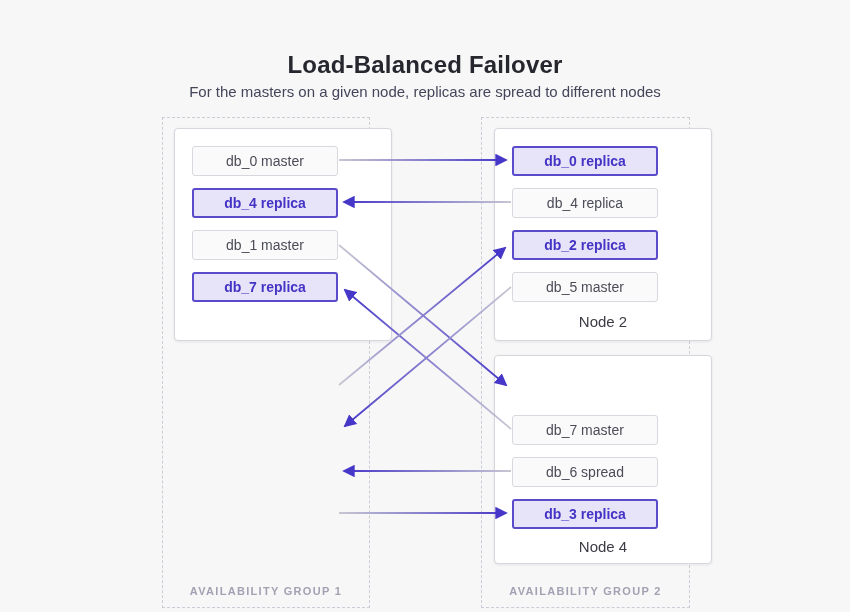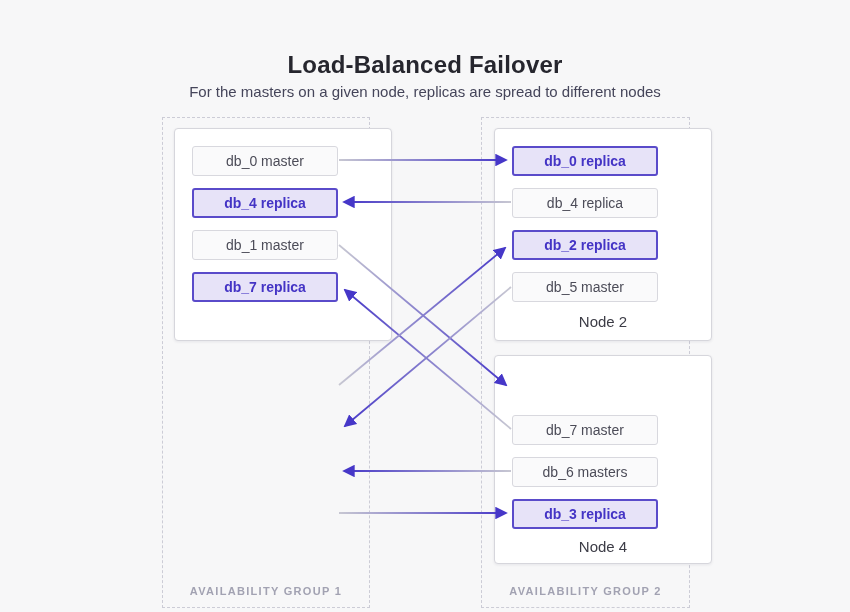--- a/index.html
+++ b/index.html
@@ -67,21 +67,21 @@
     <div class="item replica r0">db_0 replica</div>
     <div class="item master r1">db_4 replica</div>
     <div class="item replica r2">db_2 replica</div>
     <div class="item master r3">db_5 master</div>
     <div class="node-label">Node 2</div>
   </div>
 
 
   <div class="node node-4 n34">
     <div class="item master r1">db_7 master</div>
-    <div class="item master r2">db_6 masters</div>
+    <div class="item master r2">db_6 spread</div>
     <div class="item replica r3">db_3 replica</div>
     <div class="node-label">Node 4</div>
   </div>
 
   <svg id="arrows" viewBox="0 0 850 612" xmlns="http://www.w3.org/2000/svg">
       <defs>
         <marker id="ah" viewBox="0 0 10 10" refX="8.5" refY="5" markerWidth="7" markerHeight="7" orient="auto">
           <path d="M0,0 L10,5 L0,10 z" fill="#4637c8"></path>
         </marker>
         <linearGradient id="grad0" gradientUnits="userSpaceOnUse" x1="339" y1="131" x2="506" y2="131">

